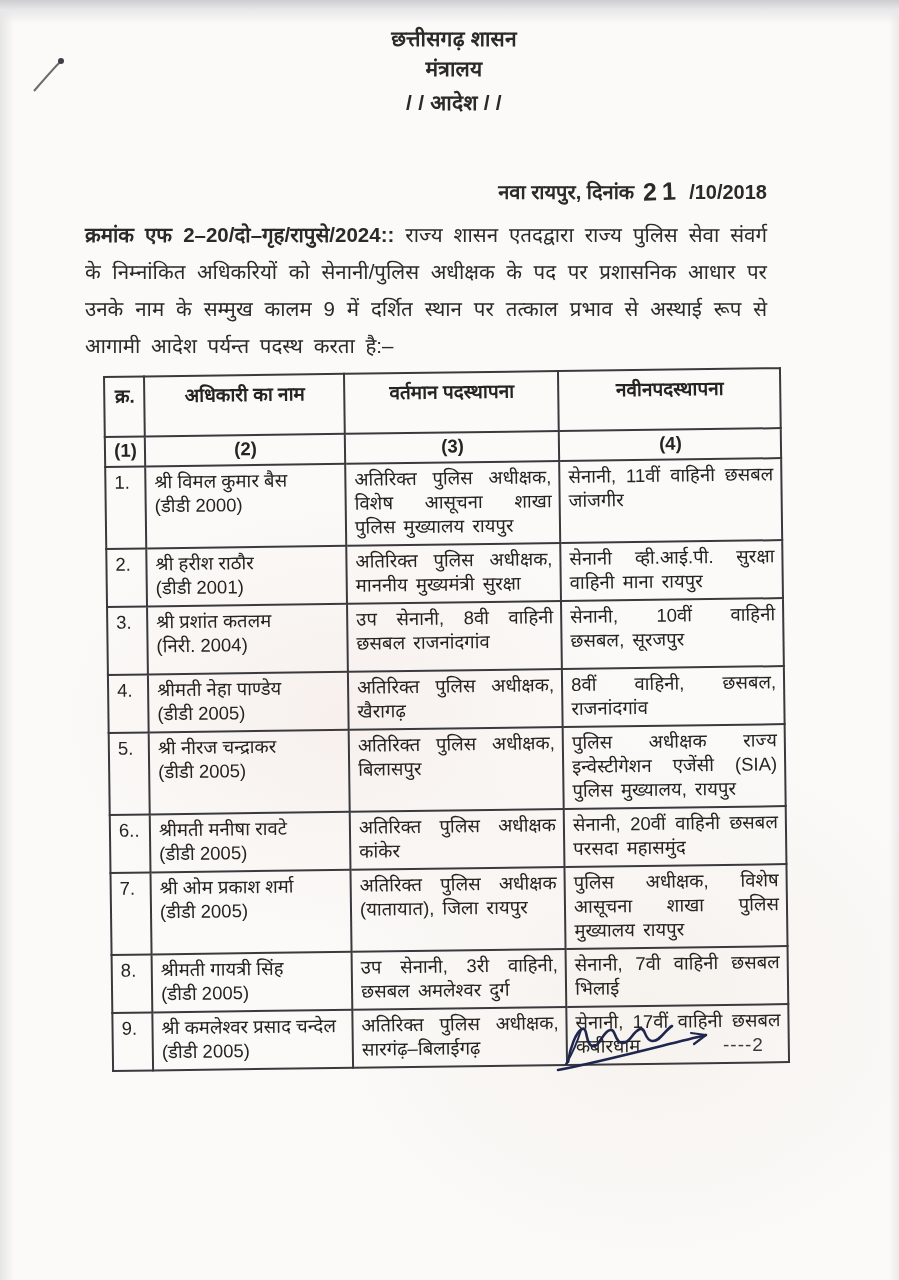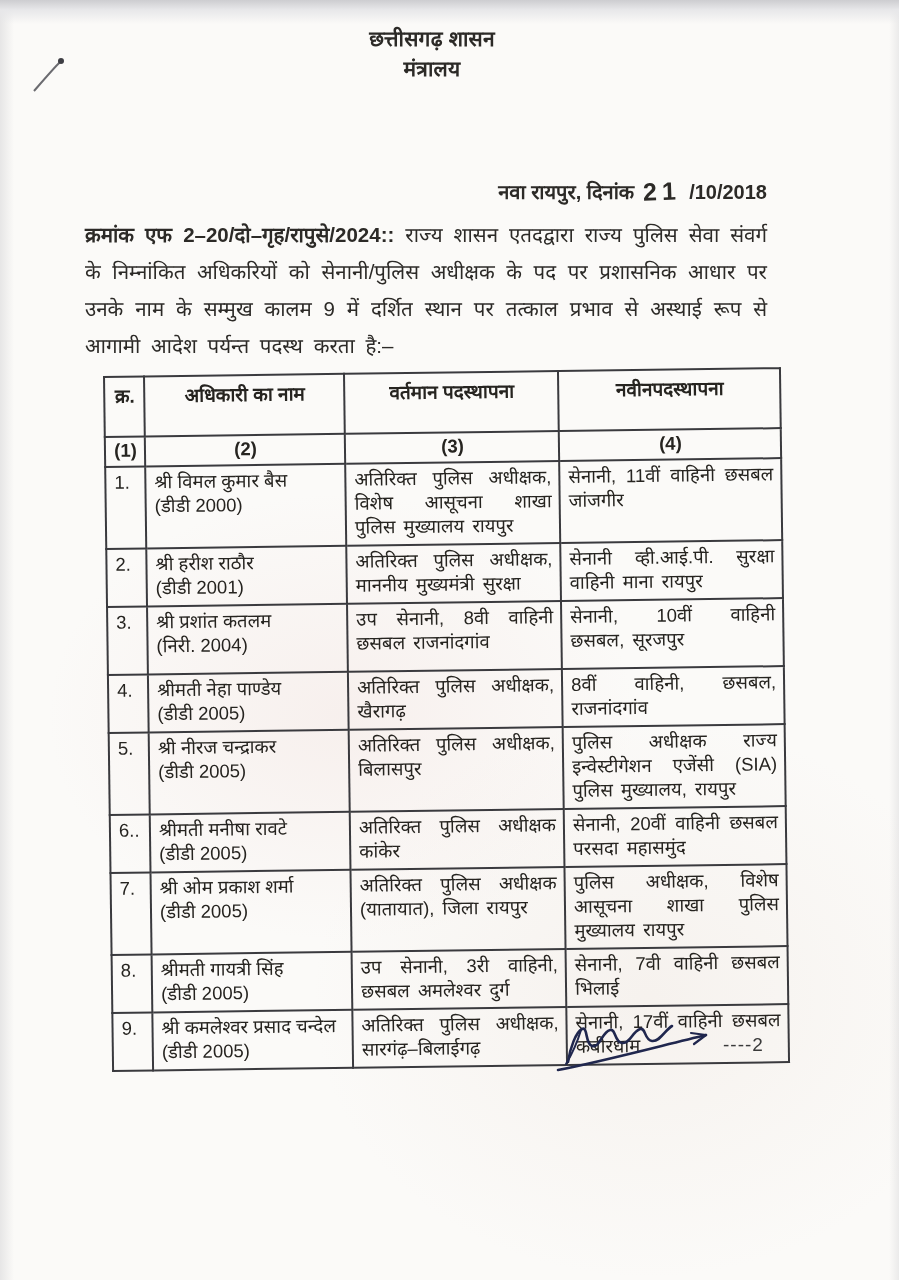--- a/index.html
+++ b/index.html
@@ -15,20 +15,21 @@
       linear-gradient(90deg,rgba(205,205,208,.45),rgba(250,250,248,0) 14px) 0 0/100% 100% no-repeat,
       linear-gradient(270deg,rgba(205,205,208,.35),rgba(250,250,248,0) 10px) 0 0/100% 100% no-repeat,
       radial-gradient(ellipse 420px 320px at 38% 56%,rgba(233,203,198,.22),rgba(233,203,198,0) 70%),
       radial-gradient(ellipse 480px 400px at 72% 78%,rgba(226,209,197,.20),rgba(226,209,197,0) 70%),
       #fbfaf8;
   }
   .doc-header{
     position:absolute;top:24px;left:0;width:864px;
     text-align:center;font-weight:bold;font-size:21px;line-height:30px;
     letter-spacing:.2px;
+    padding-left:22px;
   }
   .order-title{margin-top:4px;font-size:21px;font-weight:bold;}
   .dateline{
     position:absolute;top:176px;right:132px;
     font-size:20px;font-weight:bold;white-space:nowrap;
   }
   .date-day{
     display:inline-block;font-size:25px;letter-spacing:5px;
     transform:rotate(-2deg);padding:0 3px;position:relative;top:1px;
   }
@@ -79,20 +80,21 @@
 <div class="page">
 
   <svg class="pen-mark" width="42" height="44" viewBox="0 0 42 44">
     <path d="M6,39 C13,31 25,17 32,10" stroke="#6b6b70" stroke-width="2" fill="none"></path>
     <circle cx="33" cy="9" r="3" fill="#3e3e44"></circle>
   </svg>
 
   <div class="doc-header">
     <div>छत्तीसगढ़ शासन</div>
     <div>मंत्रालय</div>
+    <div class="order-title">/ / आदेश / /</div>
   </div>
 
   <div class="dateline">
     <span>नवा रायपुर, दिनांक</span>
     <span class="date-day">21</span>
     <span>/10/2018</span>
   </div>
 
   <div class="body-para">
     <span class="ref-no">क्रमांक एफ 2–20/दो–गृह/रापुसे/2024::</span><span> राज्य शासन एतदद्वारा राज्य पुलिस सेवा संवर्ग के निम्नांकित अधिकरियों को सेनानी/पुलिस अधीक्षक के पद पर प्रशासनिक आधार पर उनके नाम के सम्मुख कालम 9 में दर्शित स्थान पर तत्काल प्रभाव से अस्थाई रूप से आगामी आदेश पर्यन्त पदस्थ करता है:–</span>

